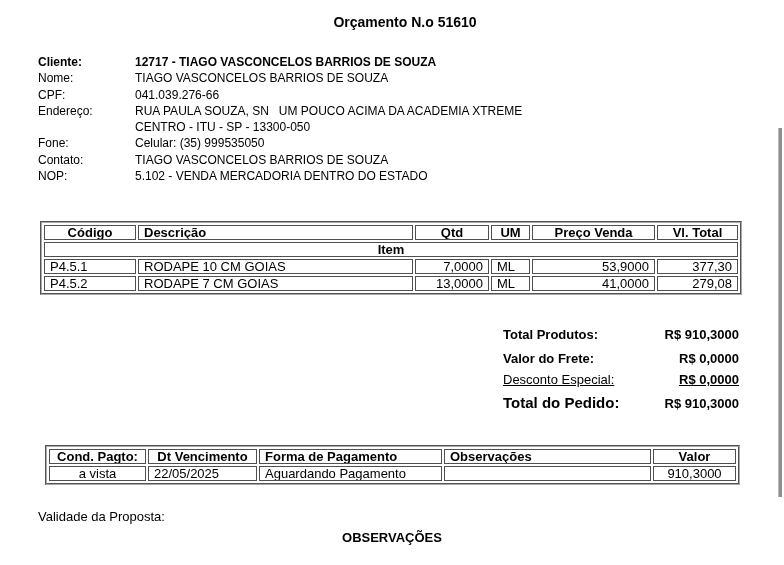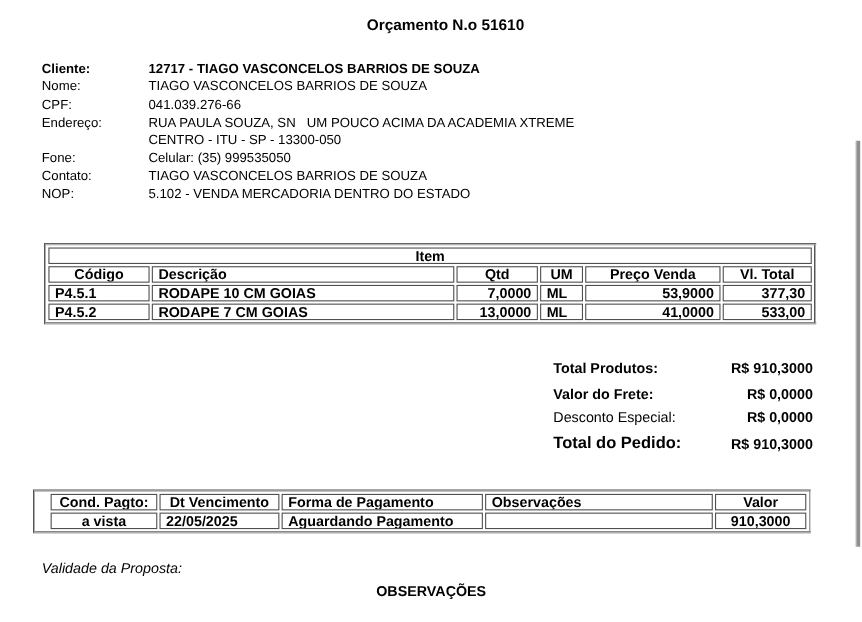--- a/index.html
+++ b/index.html
@@ -10,36 +10,36 @@
              font-size:14px;font-weight:bold;line-height:16px;}
 
   .client{position:absolute;left:38px;top:54px;display:grid;grid-template-columns:97px auto;
           font-size:12px;line-height:16.3px;}
   .client .b{font-weight:bold;}
   .c-value{white-space:pre;}
 
   table.grid{position:absolute;border:2px groove #a8a8a8;border-collapse:separate;
              border-spacing:2px;table-layout:fixed;background:#fff;}
   table.grid th,table.grid td{border:1px solid #4f4f4f;font-size:13px;line-height:13px;
-             padding:0 5px;overflow:hidden;white-space:nowrap;font-weight:bold;box-sizing:border-box;}
+             padding:0 5px;overflow:hidden;white-space:nowrap;font-weight:normal;box-sizing:border-box;}
   table.grid th{font-weight:bold;}
   .al{text-align:left}.ac{text-align:center}.ar{text-align:right}
   #itemTable{left:40px;top:221px;width:702px;}
-  #payTable{left:30px;top:445px;width:695px;padding-left:12px;}
+  #payTable{left:45px;top:445px;width:695px;}
 
   .totals{position:absolute;left:503px;top:327px;width:236px;height:95px;font-size:13px;}
   .t-row{position:absolute;left:0;right:0;display:flex;justify-content:space-between;align-items:baseline;}
   .t-label{font-weight:bold;}
   .t-label.plain{font-weight:normal;}
   .t-value{font-weight:bold;}
   .t-grand{position:absolute;top:66px;left:0;right:0;display:flex;justify-content:space-between;align-items:flex-start;}
   .t-grand .g-label{font-size:15px;font-weight:bold;line-height:19px;}
   .t-grand .g-value{font-size:13px;font-weight:bold;margin-top:3px;}
 
-  .validity{position:absolute;left:38px;top:509px;font-size:13px;font-style:italic;}
+  .validity{position:absolute;left:38px;top:509px;font-size:13px;}
   .obs{position:absolute;top:530px;left:0;width:784px;text-align:center;font-size:13px;font-weight:bold;}
 
   .scrollbar{position:absolute;left:778px;top:128px;width:4px;height:369px;background:#8f8f8f;
              border-left:1px solid #b8b8b8;box-sizing:border-box;}
 </style>
 </head>
 <body>
 
 <div class="page">
 
@@ -68,62 +68,62 @@
     <colgroup>
       <col style="width:92px">
         <col style="width:275px">
         <col style="width:74px">
       <col style="width:39px">
         <col style="width:123px">
         <col style="width:81px">
     </colgroup>
     <thead>
       <tr>
-        <th colspan="6" class="ac">Item</th>
-      </tr>
-      <tr>
           <th class="ac">Código</th>
           <th class="al">Descrição</th>
           <th class="ac">Qtd</th>
           <th class="ac">UM</th>
           <th class="ac">Preço Venda</th>
           <th class="ac">Vl. Total</th>
         </tr>
+      <tr>
+        <th colspan="6" class="ac">Item</th>
+      </tr>
     </thead>
     <tbody>
         <tr>
           <td class="al">P4.5.1</td>
           <td class="al">RODAPE 10 CM GOIAS</td>
           <td class="ar">7,0000</td>
           <td class="al">ML</td>
           <td class="ar">53,9000</td>
           <td class="ar">377,30</td>
         </tr>
         <tr>
           <td class="al">P4.5.2</td>
           <td class="al">RODAPE 7 CM GOIAS</td>
           <td class="ar">13,0000</td>
           <td class="al">ML</td>
           <td class="ar">41,0000</td>
-          <td class="ar">533,00</td>
+          <td class="ar">279,08</td>
         </tr>
       </tbody>
   </table>
 
   <div class="totals">
     <div>
         <div class="t-row" style="top: 0px;">
           <span class="t-label">Total Produtos:</span>
           <span class="t-value">R$ 910,3000</span>
         </div>
         <div class="t-row" style="top: 24px;">
           <span class="t-label">Valor do Frete:</span>
           <span class="t-value">R$ 0,0000</span>
         </div>
-        <div class="t-row" style="top: 45px;">
+        <div class="t-row" style="top: 45px; text-decoration: underline;">
           <span class="t-label plain">Desconto Especial:</span>
           <span class="t-value">R$ 0,0000</span>
         </div>
       </div>
     <div class="t-grand">
       <span class="g-label">Total do Pedido:</span>
       <span class="g-value">R$ 910,3000</span>
     </div>
   </div>
 

